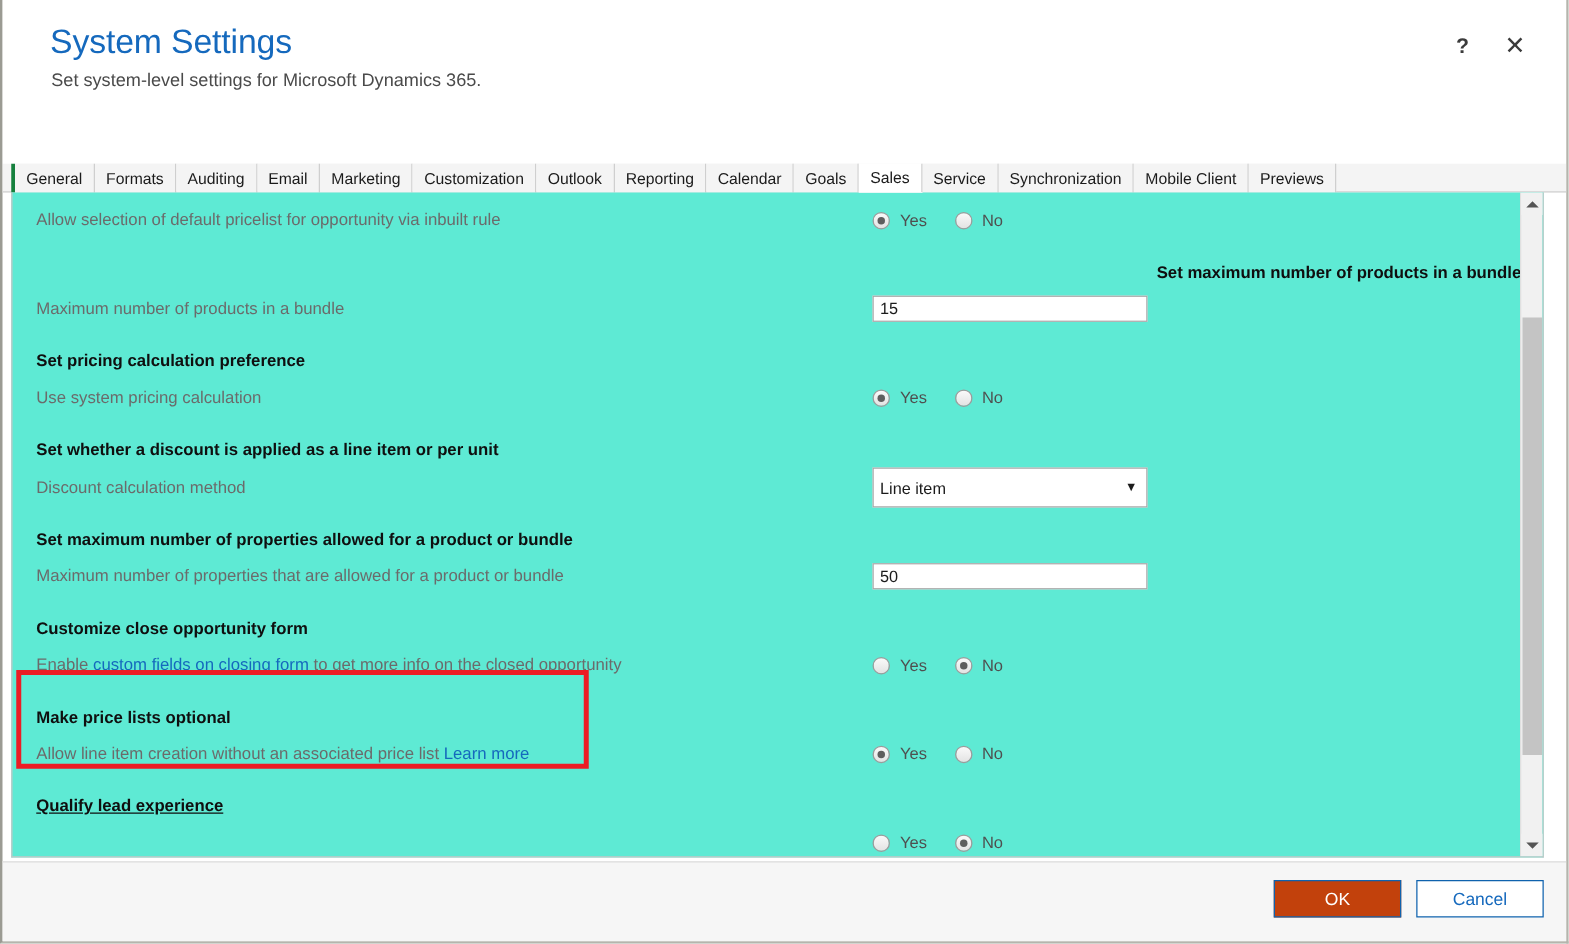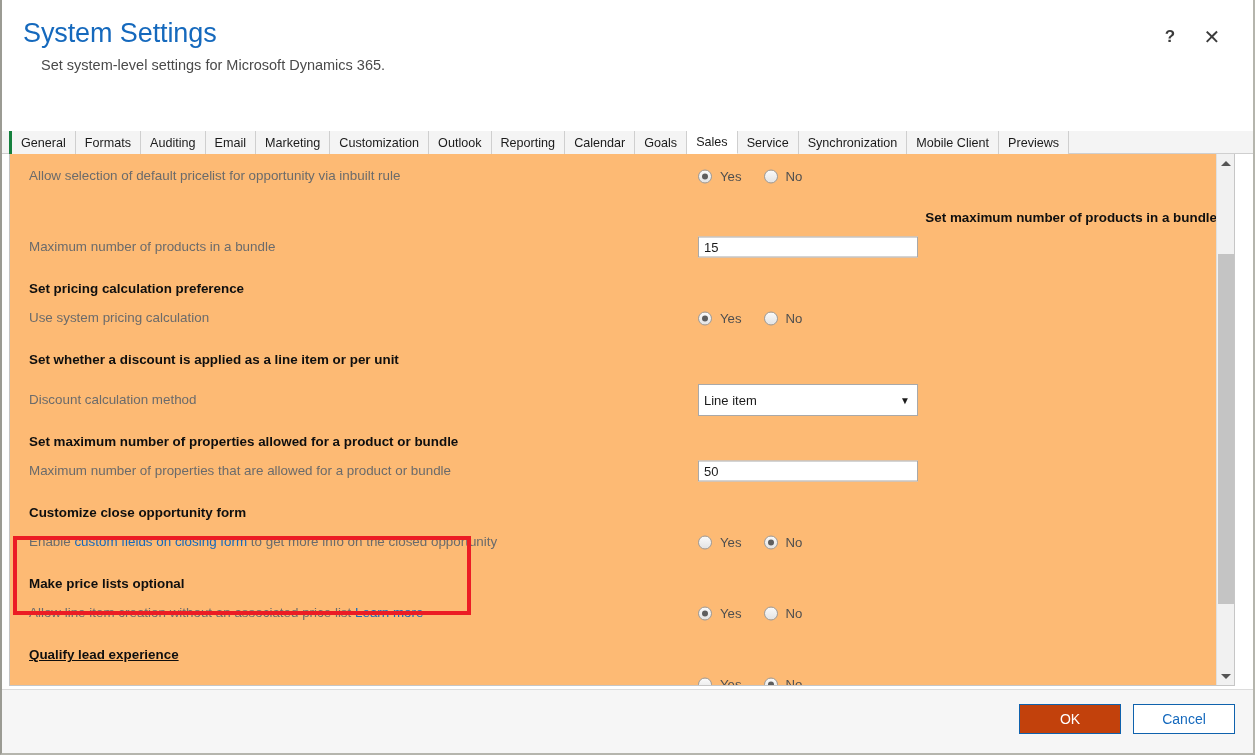--- a/index.html
+++ b/index.html
@@ -25,21 +25,21 @@
   
   .header {
     position: absolute;
     left: 0; top: 0;
     width: 100%;
     height: 131px;
     background: #ffffff;
   }
   .hdr-title {
     position: absolute;
-    left: 21px; top: 18px;
+    left: 38px; top: 18px;
     font-size: 27px;
     color: #1569bd;
     font-weight: 400;
     letter-spacing: -0.1px;
     white-space: nowrap;
   }
   .hdr-sub {
     position: absolute;
     left: 39px; top: 57px;
     font-size: 14.5px;
@@ -98,21 +98,21 @@
     margin-bottom: -1px;
     z-index: 3;
   }
 
   
   .pane {
     position: absolute;
     left: 7px; top: 154px;
     width: 1226px;
     height: 532px;
-    background: #fdba74;
+    background: #5eead4;
     border: 1px solid #c6c6c6;
     border-top: none;
     overflow: hidden;
   }
   .scrollport {
     position: absolute;
     left: 0; top: 0;
     width: 1207px;
     height: 100%;
     overflow: hidden;
@@ -393,21 +393,21 @@
                   <div class="radio">
                     <span class="rdot"></span>
                     <span class="rlabel">No</span>
                   </div>
                 </div>
               </div>
             </div>
           </div>
           <div class="group">
             <div class="g-head" style="padding-top: 19px;">Set whether a discount is applied as a line item or per unit</div>
-            <div class="g-row" style="margin-top: 17px; min-height: 26px;">
+            <div class="g-row" style="margin-top: 7px; min-height: 26px;">
               <div class="g-label">Discount calculation method</div>
               <div class="g-ctrl">
                 <div class="selbox">
                   <span>Line item</span>
                   <span class="caret">▼</span>
                 </div>
               </div>
             </div>
           </div>
           <div class="group">

